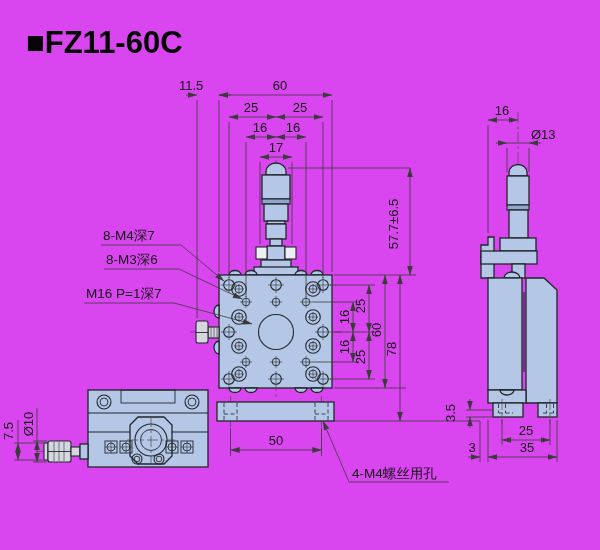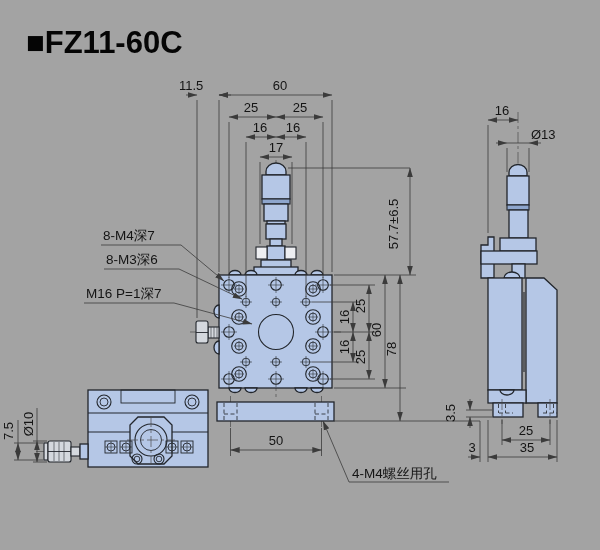--- a/index.html
+++ b/index.html
@@ -1,16 +1,16 @@
 <!DOCTYPE html>
 <html><head>
 <meta charset="utf-8">
 <style>
   html,body{margin:0;padding:0;background:#ebebeb;}
-  .stage{position:relative;width:600px;height:550px;background:#a3a3a3;overflow:hidden;
+  .stage{position:relative;width:600px;height:550px;background:#d946ef;overflow:hidden;
          font-family:"Liberation Sans",sans-serif;}
   svg{display:block}
   .part  {fill:#b5c7e6;stroke:#22262c;stroke-width:1.3;stroke-linejoin:miter;}
   .part2 {fill:#d4d8de;stroke:#22262c;stroke-width:1.1;}
   .part3 {fill:#edeef1;stroke:#22262c;stroke-width:1.1;}
   .dark  {fill:#8ea6cd;stroke:#22262c;stroke-width:1.1;}
   .hole  {fill:none;stroke:#22262c;stroke-width:1.1;}
   .holeT {fill:none;stroke:#22262c;stroke-width:0.9;}
   .cross {stroke:#2e3238;stroke-width:0.6;fill:none;}
   .cl    {stroke:#4a4a4a;stroke-width:0.7;fill:none;stroke-dasharray:11 3 3 3;}

